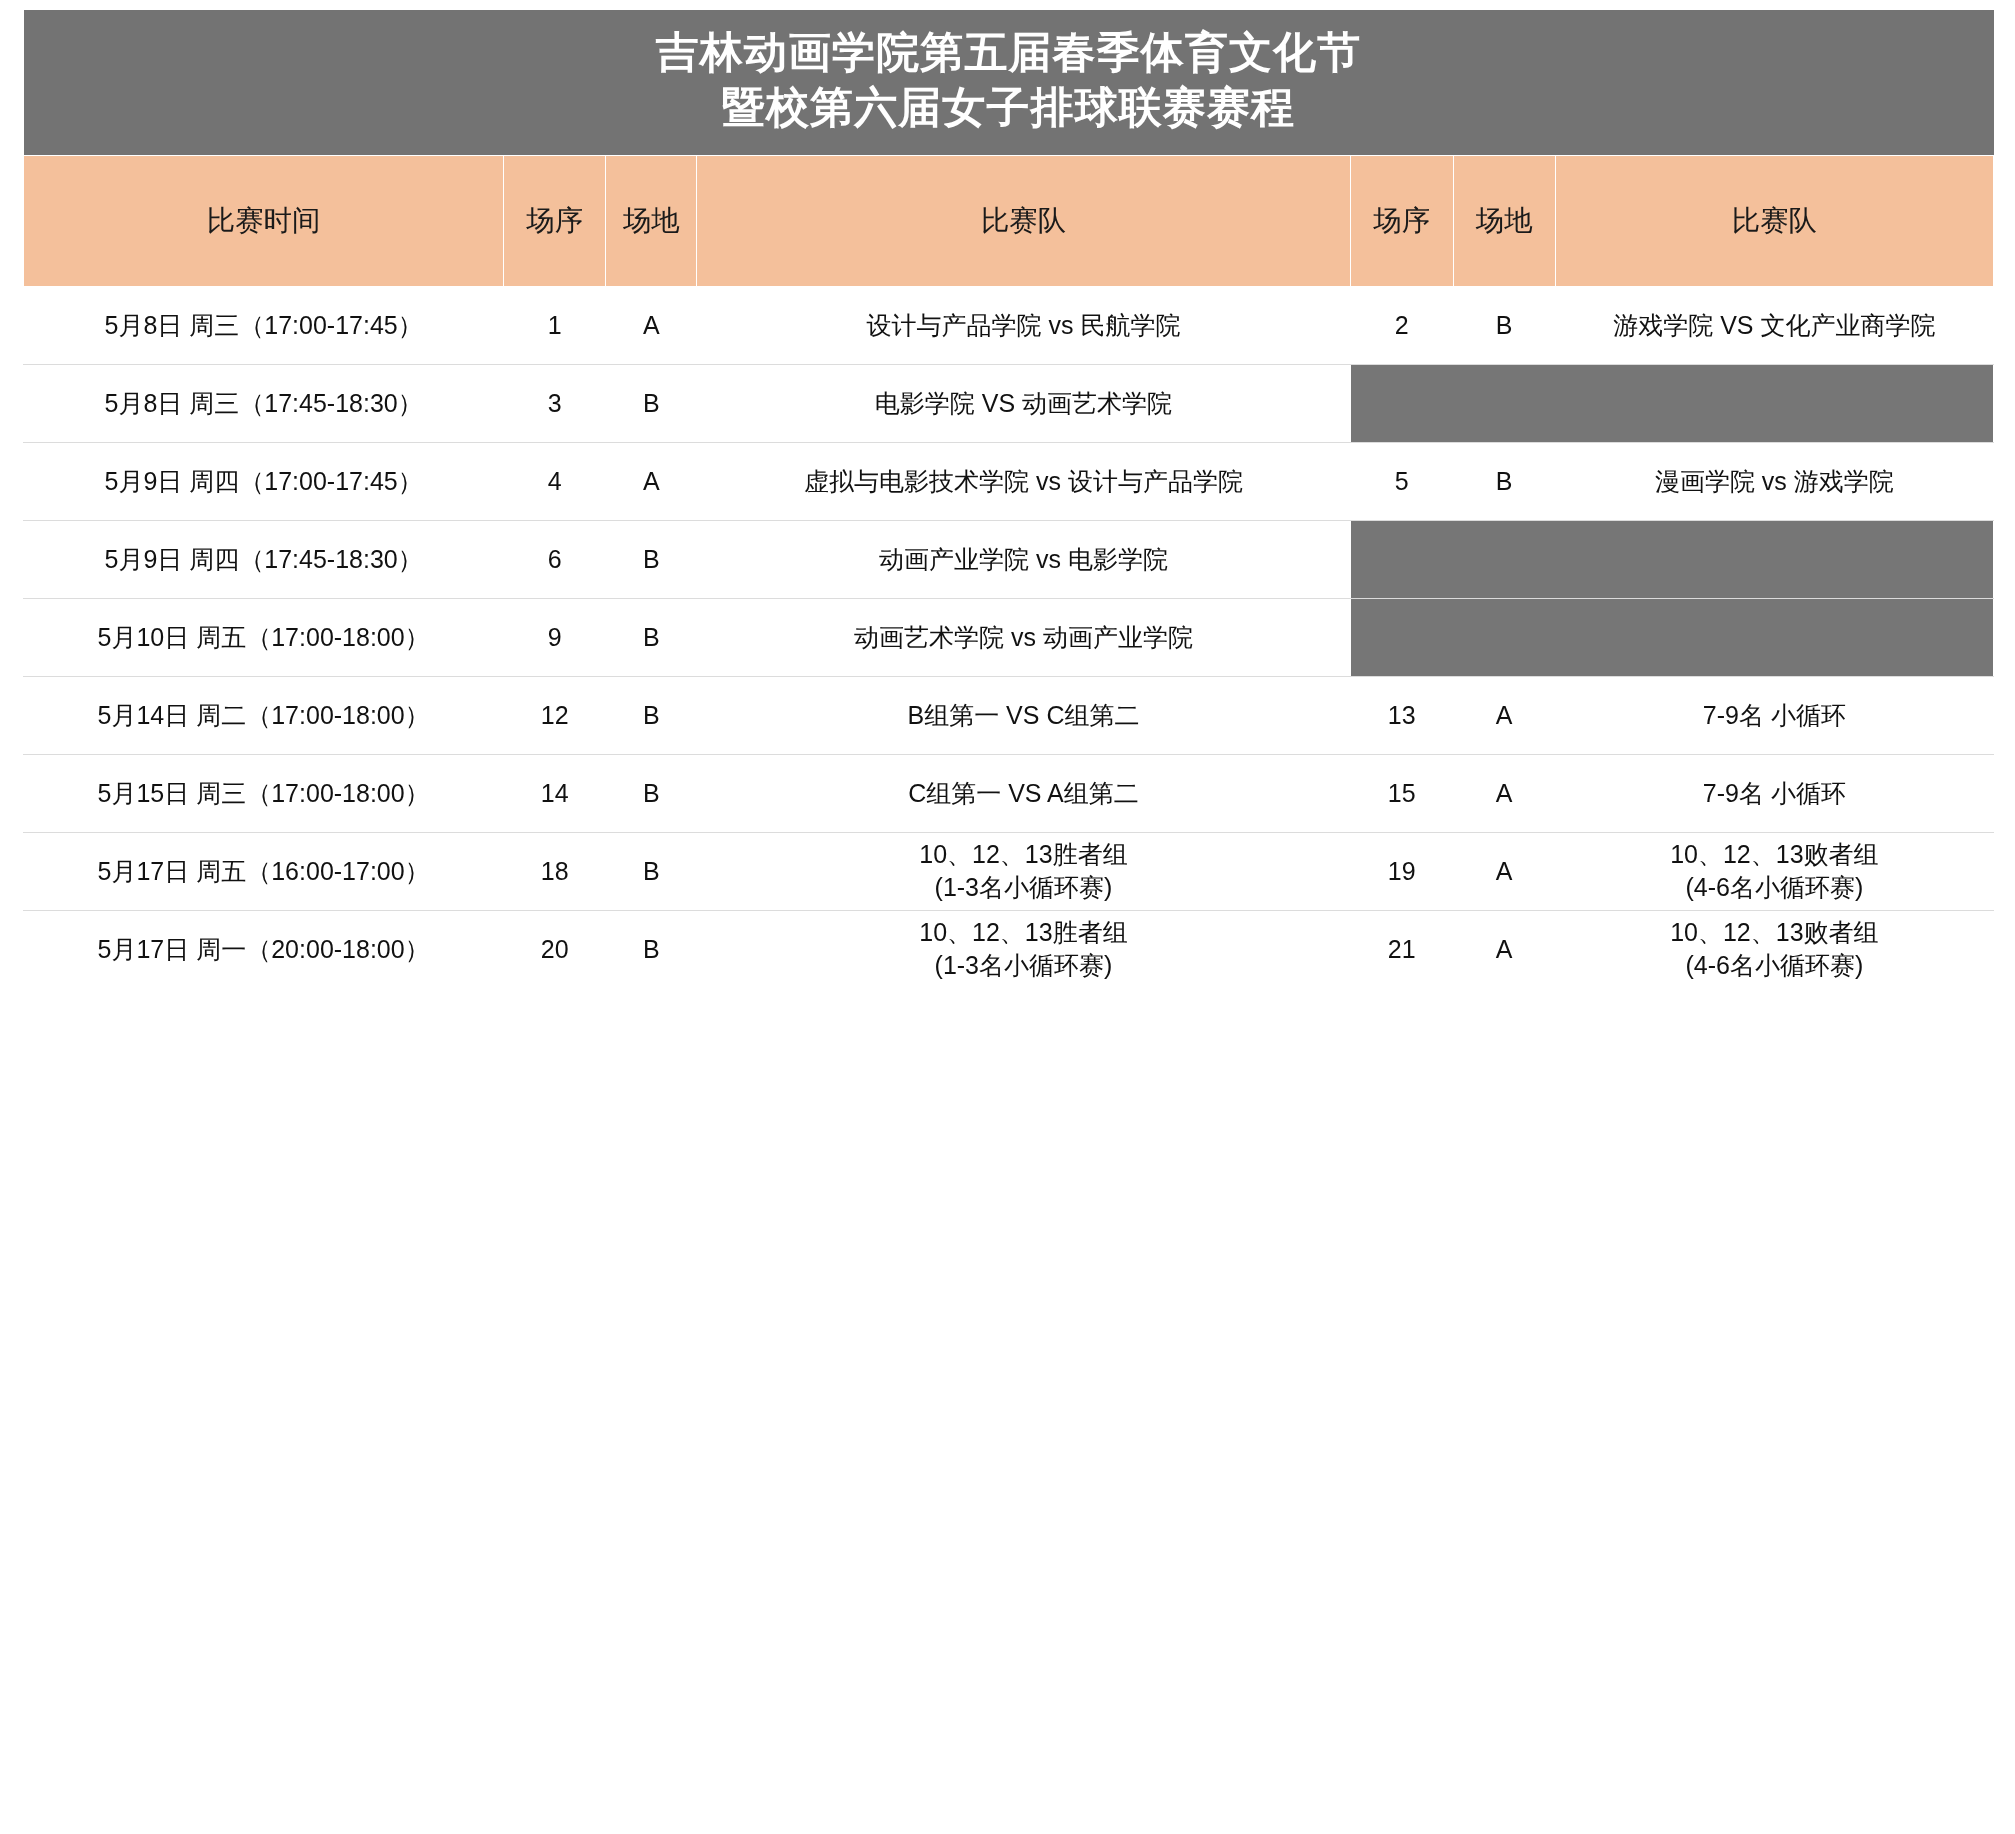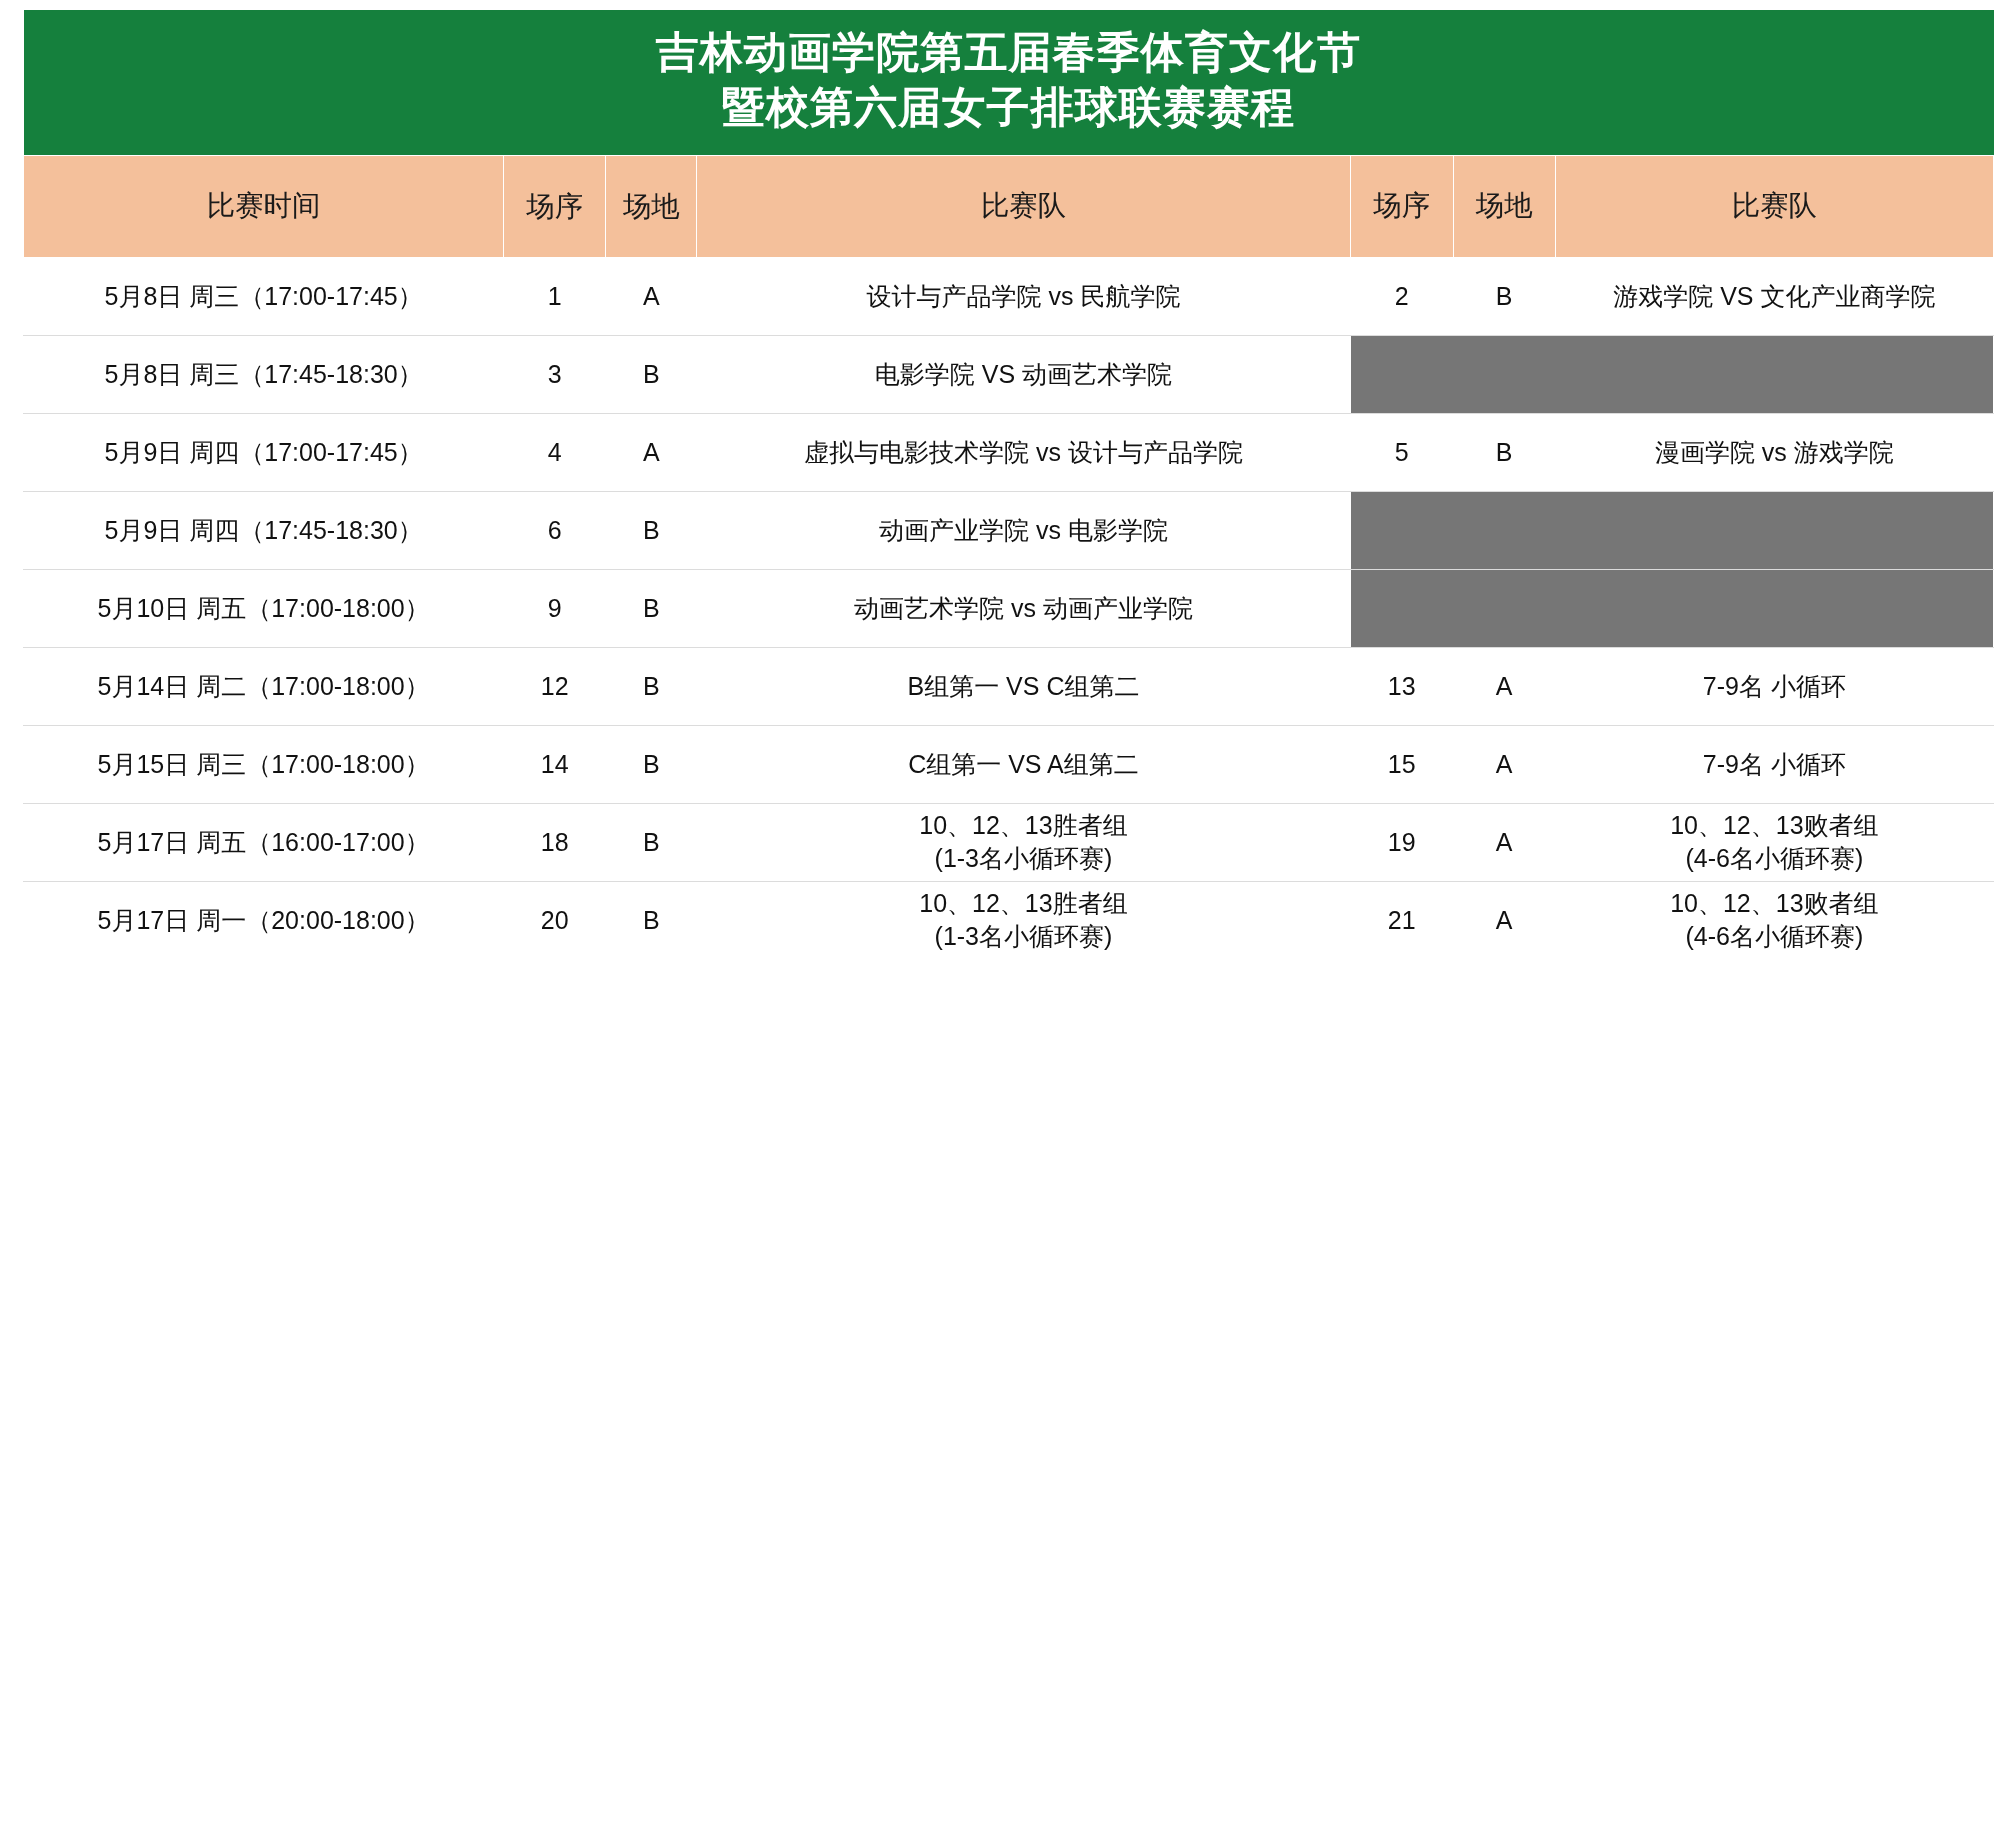--- a/index.html
+++ b/index.html
@@ -23,21 +23,21 @@
   }
   table.schedule col.c-time   { width: 480px; }
   table.schedule col.c-ord1   { width: 102px; }
   table.schedule col.c-court1 { width: 91px; }
   table.schedule col.c-team1  { width: 653px; }
   table.schedule col.c-ord2   { width: 103px; }
   table.schedule col.c-court2 { width: 102px; }
   table.schedule col.c-team2  { width: 438px; }
 
   .title-cell {
-    background: #15803d;
+    background: #737373;
     color: #ffffff;
     text-align: center;
     font-size: 43px;
     line-height: 1.28;
     font-weight: 700;
     padding: 15px 5.7px 19.3px 5.7px;
     border: none;
     letter-spacing: 1.1px;
   }
   .title-line {
@@ -47,21 +47,21 @@
 
   th.head {
     background: #F4C09B;
     color: #1a1a1a;
     font-size: 28.4px;
     font-weight: 500;
     text-align: center;
     vertical-align: middle;
     border: 1.1px solid #ffffff;
     padding: 19.3px 3.4px;
-    height: 102px;
+    height: 131px;
     box-sizing: border-box;
   }
   th.head.vertical {
     font-size: 28.4px;
     line-height: 1.22;
     padding: 12.5px 2.3px;
     word-break: break-all;
   }
 
   td.cell {

